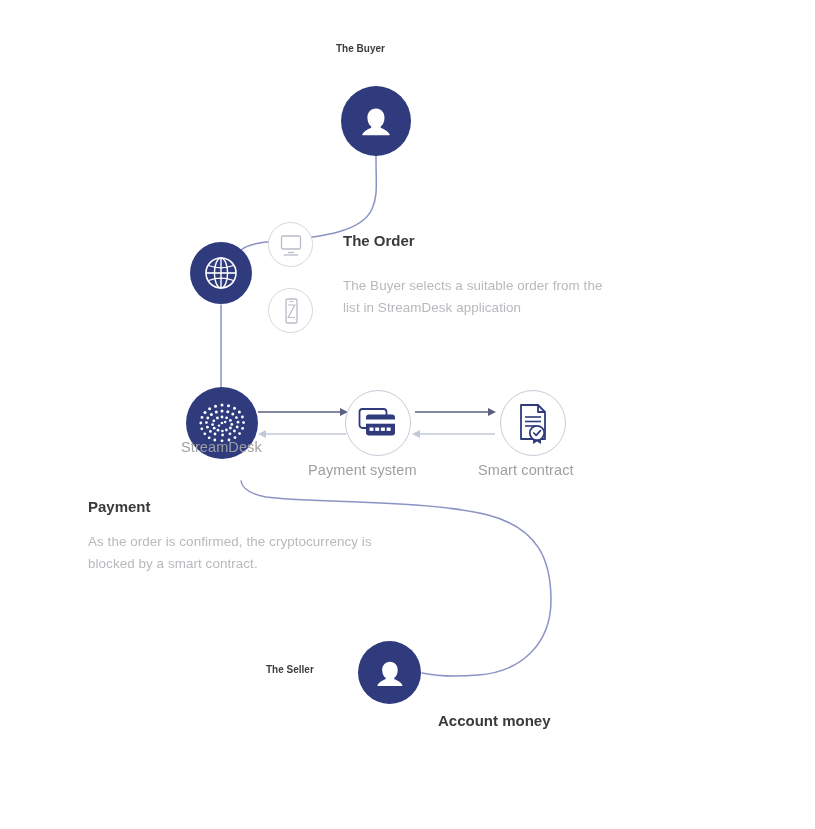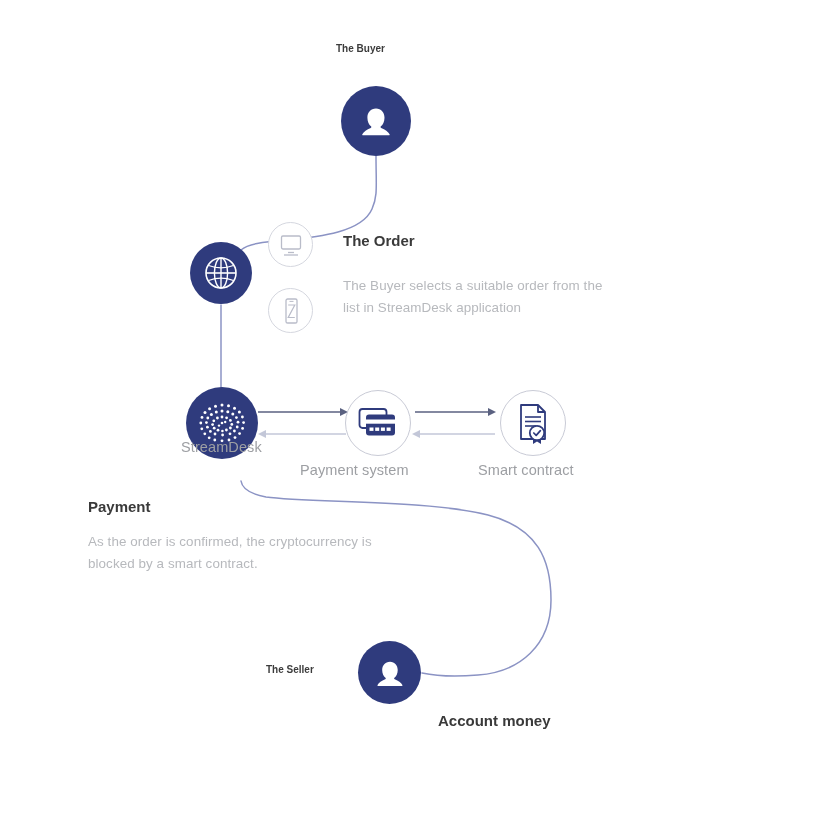--- a/index.html
+++ b/index.html
@@ -237,21 +237,21 @@
         <rect x="4.5" y="5" width="27" height="19" rx="3" fill="none" stroke="#2f3b7d" stroke-width="1.8"></rect>
         <rect x="11" y="10.5" width="29" height="21" rx="3" fill="#2f3b7d"></rect>
         <rect x="11" y="15.5" width="29" height="4.2" fill="#ffffff"></rect>
         <rect x="14.5" y="23.5" width="4" height="3.4" fill="#ffffff"></rect>
         <rect x="20.2" y="23.5" width="4" height="3.4" fill="#ffffff"></rect>
         <rect x="25.9" y="23.5" width="4" height="3.4" fill="#ffffff"></rect>
         <rect x="31.6" y="23.5" width="4" height="3.4" fill="#ffffff"></rect>
       </svg>
     </span>
   </div>
-  <div class="abs node-label" style="left:300px; top:462px;">Payment system</div>
+  <div class="abs node-label" style="left:308px; top:462px;">Payment system</div>
 
   <div class="abs outline-circle" style="left:500px; top:390px; width:66px; height:66px;">
     <span>
       <svg width="42" height="44" viewBox="0 0 42 44">
         <path d="M 9 4 L 26 4 L 33 11 L 33 38 L 9 38 Z" fill="none" stroke="#2f3b7d" stroke-width="1.8" stroke-linejoin="round"></path>
         <path d="M 26 4 L 26 11 L 33 11" fill="none" stroke="#2f3b7d" stroke-width="1.8" stroke-linejoin="round"></path>
         <line x1="13" y1="16" x2="29" y2="16" stroke="#2f3b7d" stroke-width="1.6"></line>
         <line x1="13" y1="20.5" x2="29" y2="20.5" stroke="#2f3b7d" stroke-width="1.6"></line>
         <line x1="13" y1="25" x2="24" y2="25" stroke="#2f3b7d" stroke-width="1.6"></line>
         <path d="M 21 36 L 21 43 L 25 40.4 L 29 43 L 29 36 Z" fill="#2f3b7d"></path>

